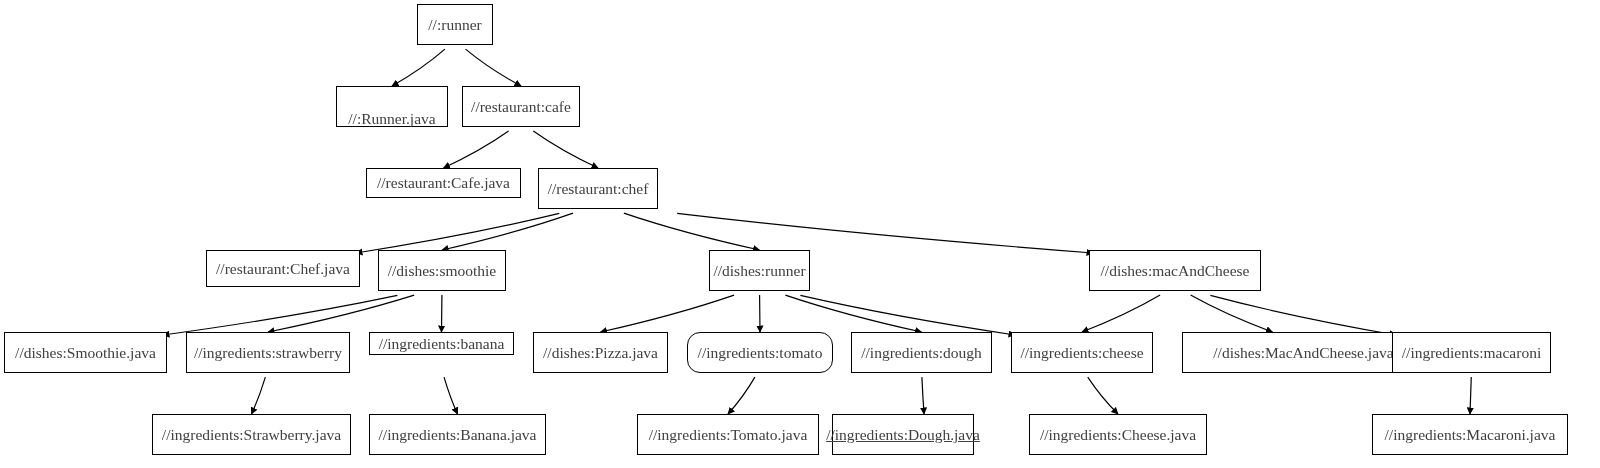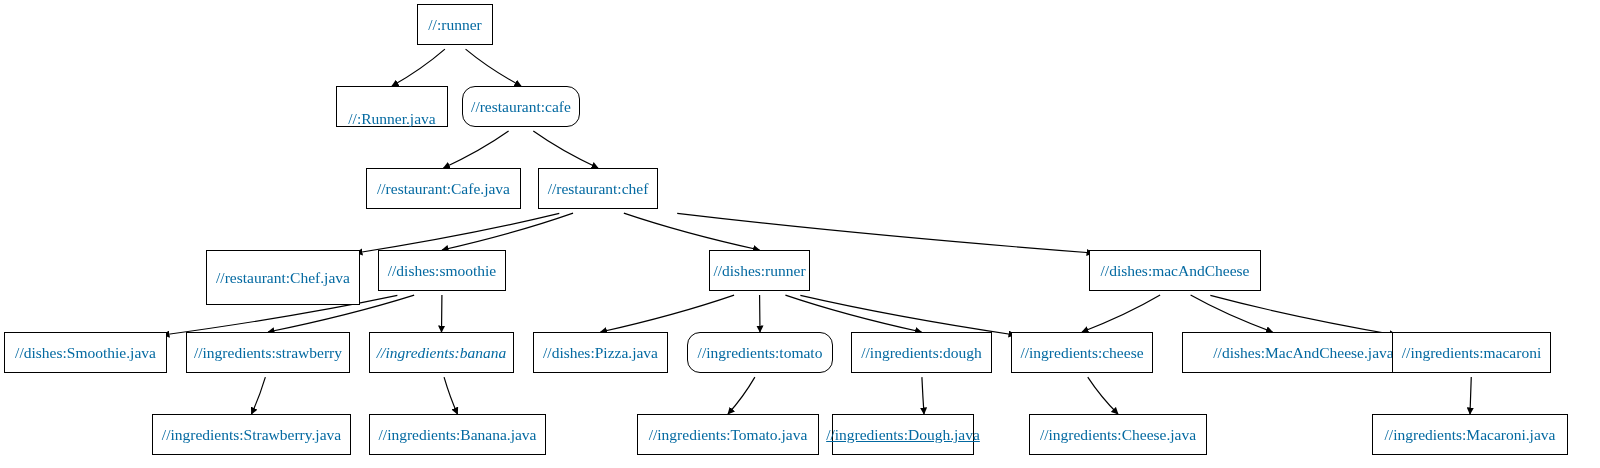--- a/index.html
+++ b/index.html
@@ -23,21 +23,21 @@
     height: 468px;
   }
   .graph-node {
     position: absolute;
     box-sizing: border-box;
     border: 1px solid #000000;
     background: #ffffff;
     display: flex;
     align-items: center;
     justify-content: center;
-    color: #0369a1;
+    color: #404040;
     font-size: 15.5px;
     line-height: 1;
     white-space: nowrap;
     letter-spacing: 0px;
   }
   .node-label {
     display: block;
     padding: 0 2px;
   }
 </style>
@@ -78,48 +78,48 @@
         <path d="M 1471.26 377.1 C 1470.9 390.22, 1470.45 403.34, 1470 414" fill="none" stroke="#000000" stroke-width="1.2" marker-end="url(#arrowhead)"></path>
       </g>
   </svg>
   <div id="node-layer">
       <div class="graph-node" style="left: 417px; top: 4px; width: 76px; height: 41px;">
         <span class="node-label">//:runner</span>
       </div>
       <div class="graph-node" style="left: 336px; top: 86px; width: 112px; height: 41px; align-items: flex-end;">
         <span class="node-label">//:Runner.java</span>
       </div>
-      <div class="graph-node" style="left: 462px; top: 86px; width: 118px; height: 41px; border-radius: 13px;">
+      <div class="graph-node" style="left: 462px; top: 86px; width: 118px; height: 41px;">
         <span class="node-label">//restaurant:cafe</span>
       </div>
-      <div class="graph-node" style="left: 366px; top: 168px; width: 155px; height: 41px;">
+      <div class="graph-node" style="left: 366px; top: 168px; width: 155px; height: 30px;">
         <span class="node-label">//restaurant:Cafe.java</span>
       </div>
       <div class="graph-node" style="left: 538px; top: 168px; width: 120px; height: 41px;">
         <span class="node-label">//restaurant:chef</span>
       </div>
-      <div class="graph-node" style="left: 206px; top: 250px; width: 154px; height: 55px;">
+      <div class="graph-node" style="left: 206px; top: 250px; width: 154px; height: 37px;">
         <span class="node-label">//restaurant:Chef.java</span>
       </div>
       <div class="graph-node" style="left: 378px; top: 250px; width: 128px; height: 41px;">
         <span class="node-label">//dishes:smoothie</span>
       </div>
       <div class="graph-node" style="left: 709px; top: 250px; width: 101px; height: 41px;">
         <span class="node-label">//dishes:runner</span>
       </div>
       <div class="graph-node" style="left: 1089px; top: 250px; width: 172px; height: 41px;">
         <span class="node-label">//dishes:macAndCheese</span>
       </div>
       <div class="graph-node" style="left: 4px; top: 332px; width: 163px; height: 41px;">
         <span class="node-label">//dishes:Smoothie.java</span>
       </div>
       <div class="graph-node" style="left: 186px; top: 332px; width: 164px; height: 41px;">
         <span class="node-label">//ingredients:strawberry</span>
       </div>
-      <div class="graph-node" style="left: 369px; top: 332px; width: 145px; height: 41px; font-style: italic;">
+      <div class="graph-node" style="left: 369px; top: 332px; width: 145px; height: 23px;">
         <span class="node-label">//ingredients:banana</span>
       </div>
       <div class="graph-node" style="left: 533px; top: 332px; width: 135px; height: 41px;">
         <span class="node-label">//dishes:Pizza.java</span>
       </div>
       <div class="graph-node" style="left: 687px; top: 332px; width: 146px; height: 41px; border-radius: 13px;">
         <span class="node-label">//ingredients:tomato</span>
       </div>
       <div class="graph-node" style="left: 851px; top: 332px; width: 141px; height: 41px;">
         <span class="node-label">//ingredients:dough</span>

